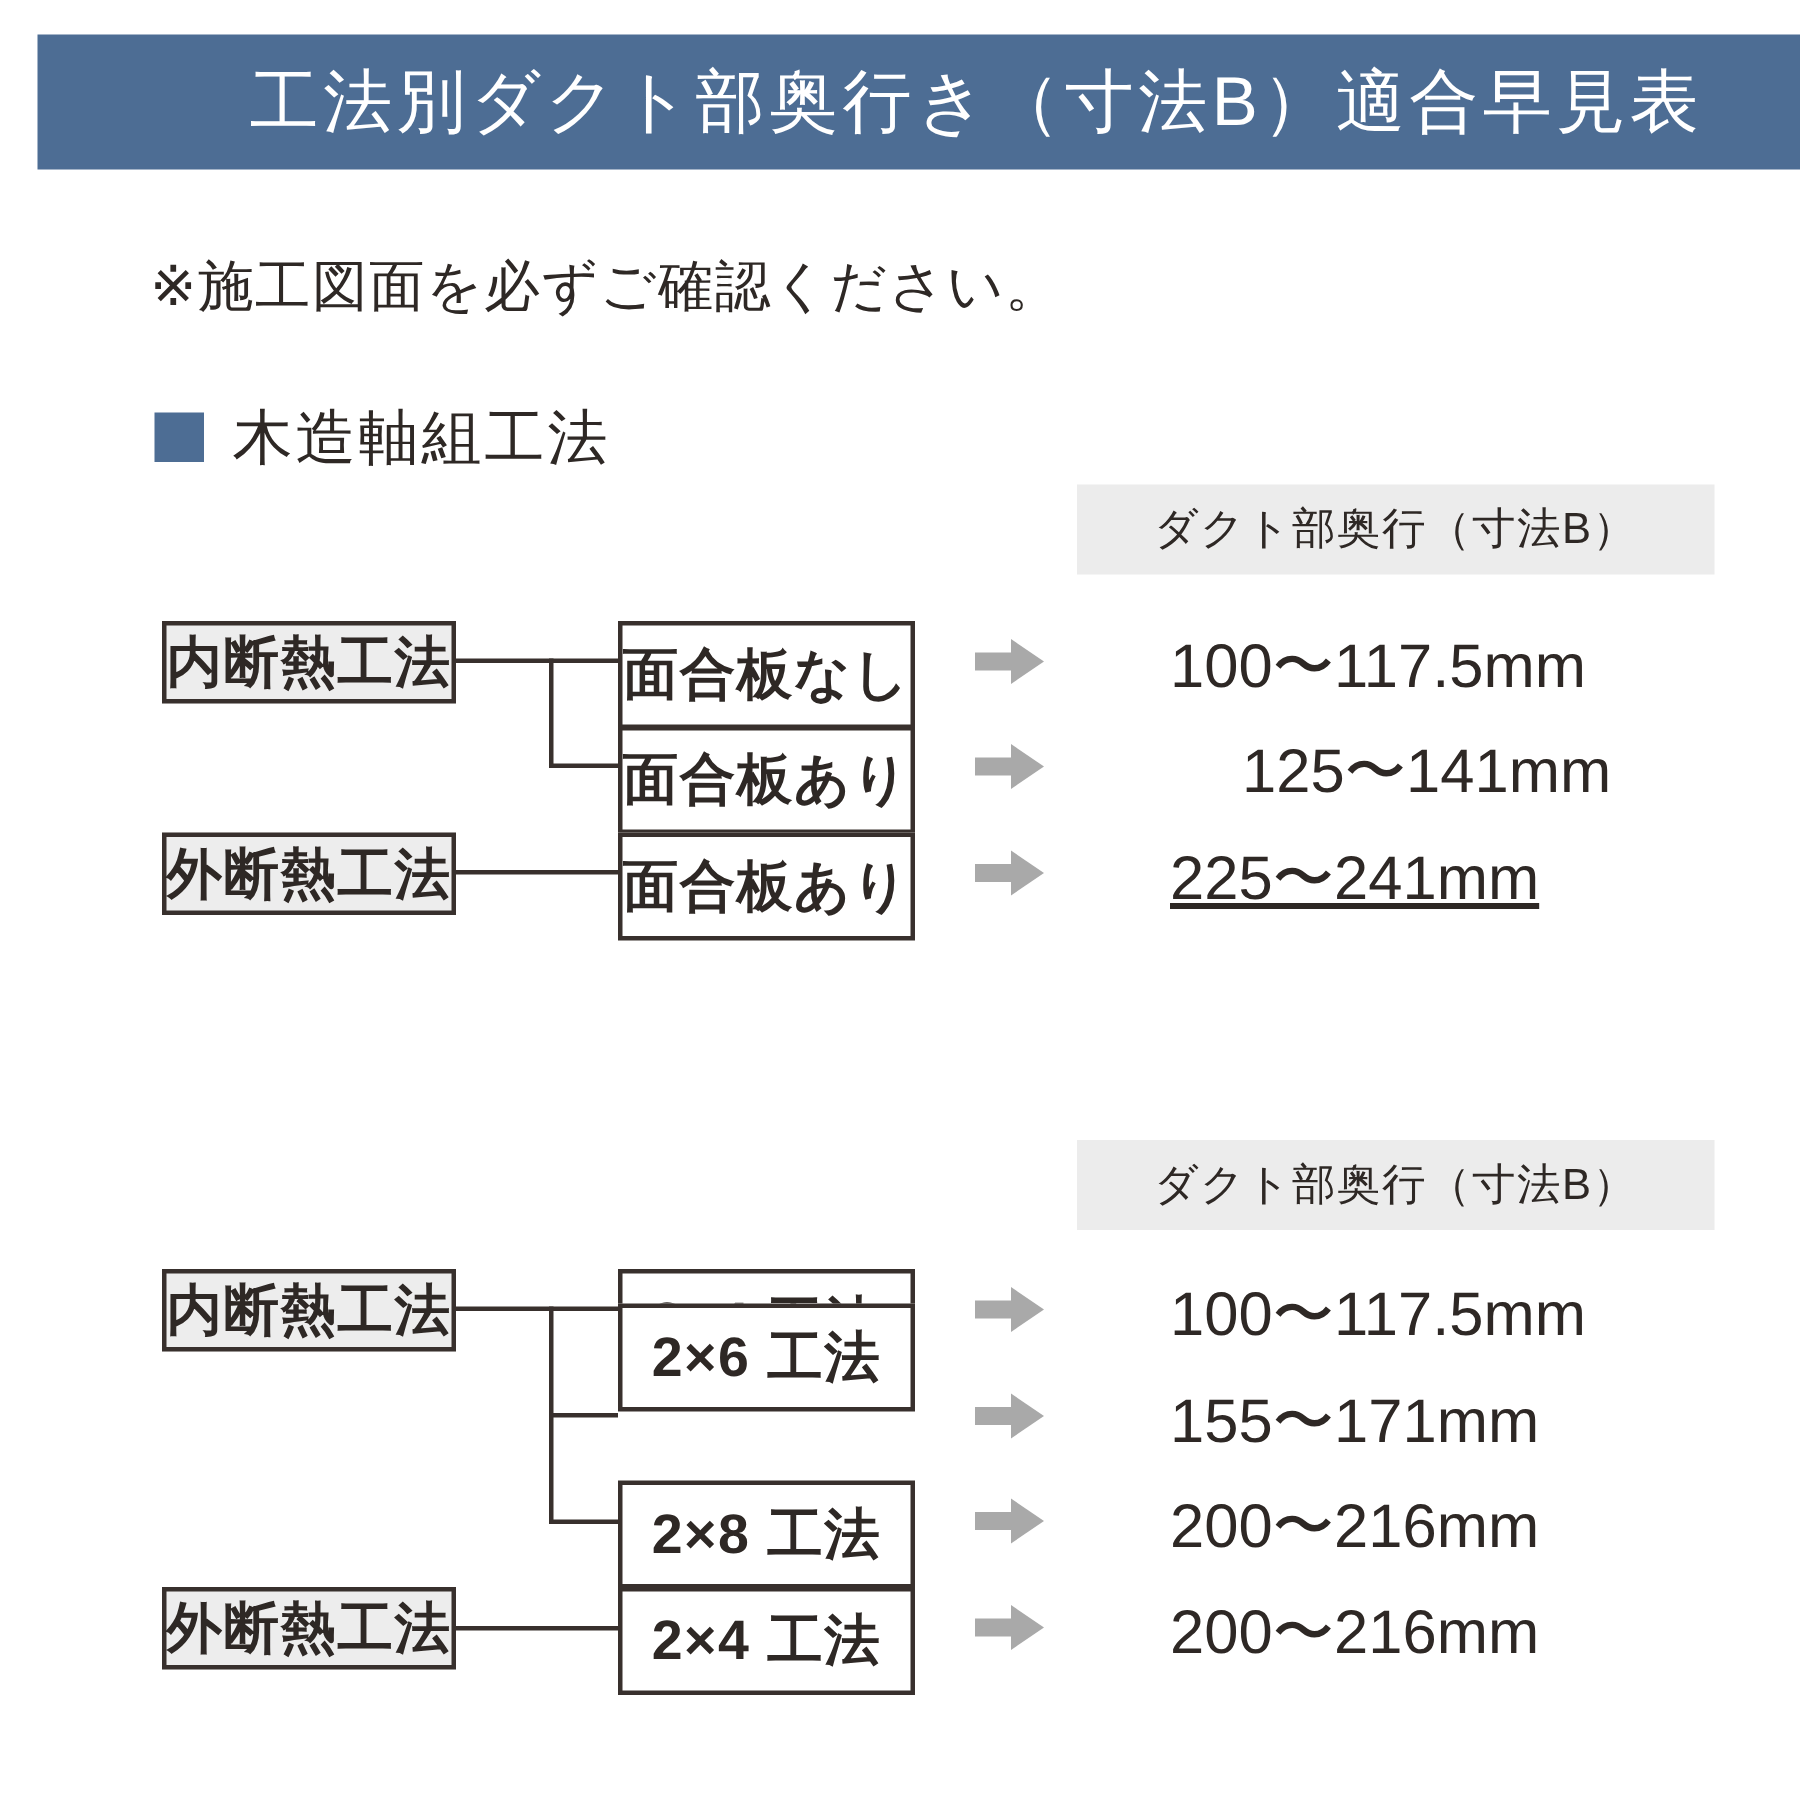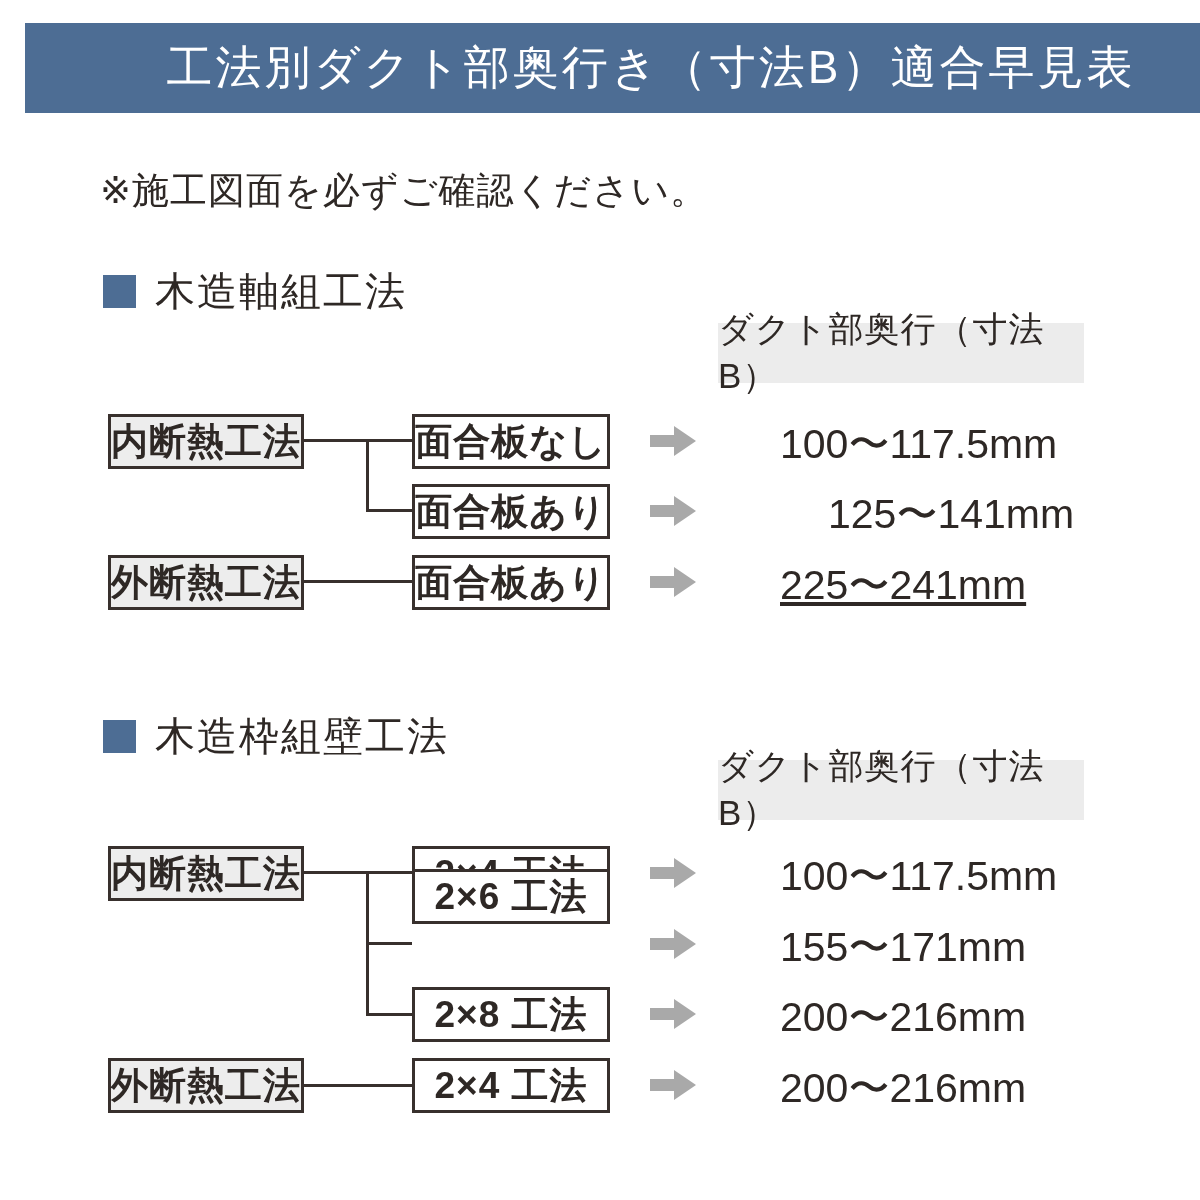--- a/index.html
+++ b/index.html
@@ -13,28 +13,28 @@
 
   
   .note{position:absolute;left:100px;top:166px;font-size:37px;letter-spacing:1px;}
 
   
   .sec-heading{position:absolute;display:flex;align-items:center;gap:19px;}
   .sec-heading .bullet{width:33px;height:33px;background:#4d6d94;flex:0 0 auto;}
   .sec-heading .sec-label{font-size:40px;letter-spacing:2px;}
 
   
-  .col-header{position:absolute;left:718px;width:366px;height:60px;background:#ececec;
-    display:flex;align-items:center;justify-content:center;font-size:35px;letter-spacing:1px;}
+  .col-header{position:absolute;left:718px;width:425px;height:60px;background:#ececec;
+    display:flex;align-items:center;justify-content:center;font-size:29px;letter-spacing:1px;}
 
   
   .node{position:absolute;box-sizing:border-box;border:3px solid #38302d;
     display:flex;align-items:center;justify-content:center;font-size:37px;letter-spacing:1px;font-weight:bold;}
   .node.src{left:108px;width:196px;height:55px;background:#ededed;}
-  .node.var{left:412px;width:198px;height:55px;background:#ffffff;}
+  .node.var{left:412px;width:198px;height:72px;background:#ffffff;}
 
   
   .line{position:absolute;background:#38302d;}
 
   
   .arrow{position:absolute;left:650px;width:46px;height:30px;}
   .arrow .shaft{position:absolute;left:0;top:9px;width:24px;height:12px;background:#a9a9a9;}
   .arrow .head{position:absolute;left:24px;top:0;width:0;height:0;
     border-left:22px solid #a9a9a9;border-top:15px solid transparent;border-bottom:15px solid transparent;}
 
@@ -79,24 +79,20 @@
     </div>
   <div class="arrow" style="top:567px;">
       <span class="shaft"></span>
       <span class="head"></span>
     </div>
 
   <div class="value" style="top:417px;">100〜117.5mm</div>
   <div class="value" style="top:487px;margin-left:48px;">125〜141mm</div>
   <div class="value" style="top:558px;text-decoration:underline;">225〜241mm</div>
 
-  <div class="sec-heading" style="left:103px;top:709px;">
-    <span class="bullet"></span>
-    <span class="sec-label">木造枠組壁工法</span>
-  </div>
 
   <div class="col-header" style="top:760px;">ダクト部奥行（寸法B）</div>
 
   <div class="node src" style="top:846px;">内断熱工法</div>
   <div class="node src" style="top:1058px;">外断熱工法</div>
 
   <div class="node var" style="top:846px;">2×4 工法</div>
   <div class="node var" style="top:869px;text-align:right;">2×6 工法</div>
   <div class="node var" style="top:987px;">2×8 工法</div>
   <div class="node var" style="top:1058px;">2×4 工法</div>

